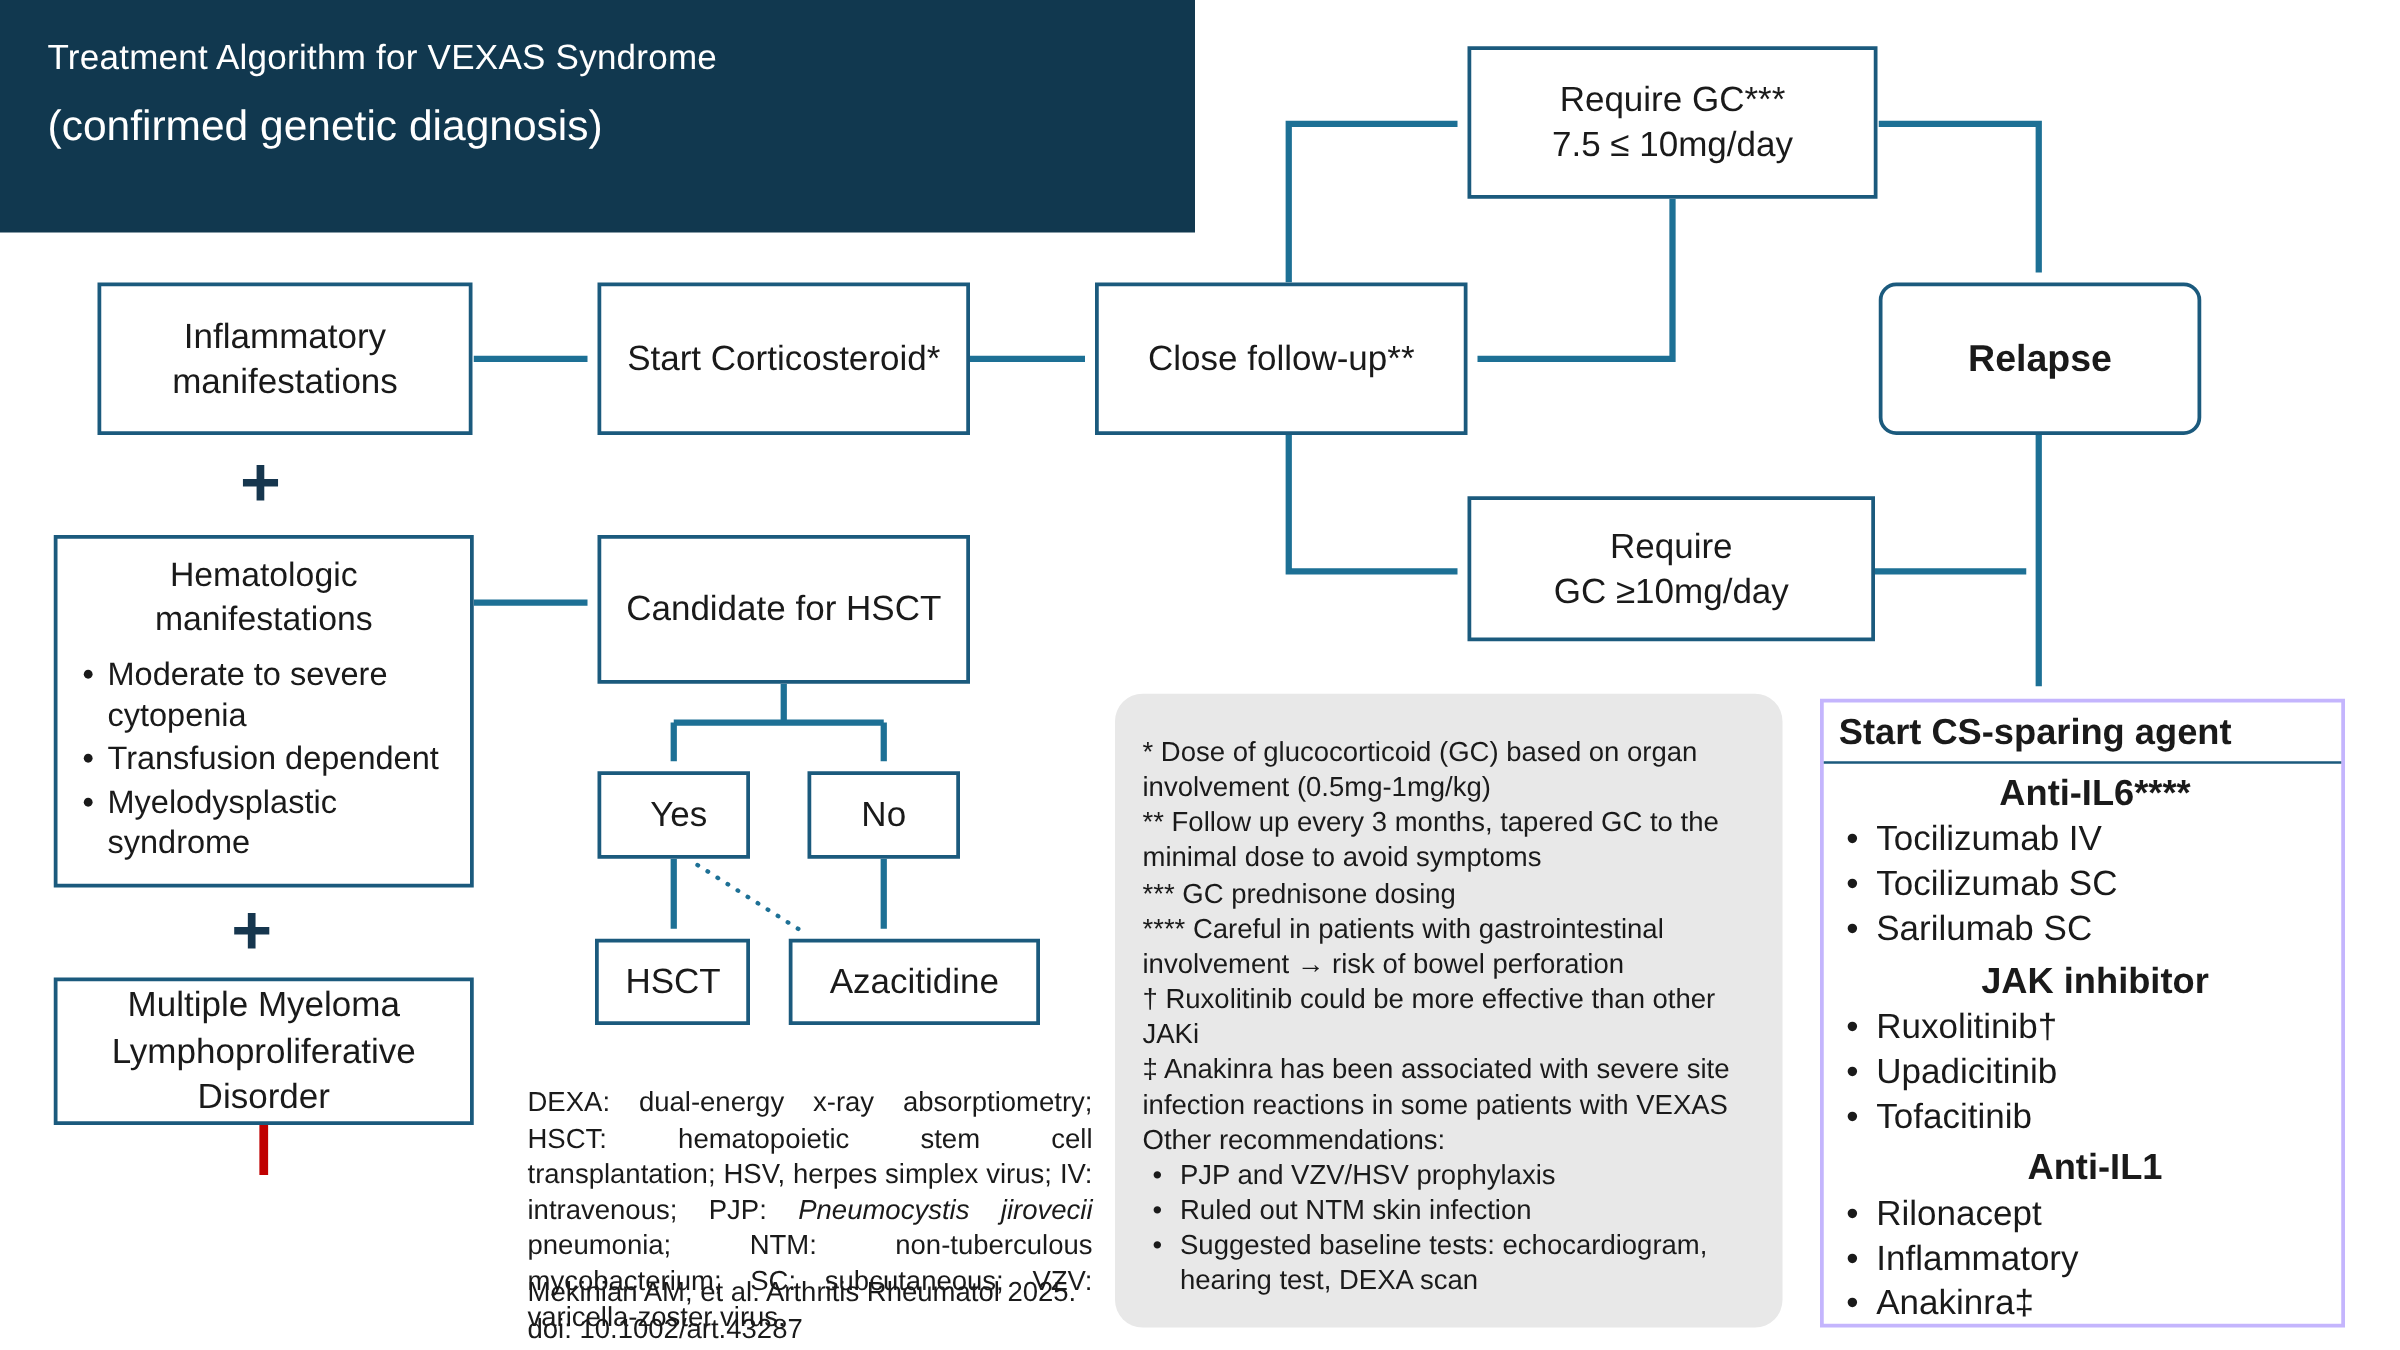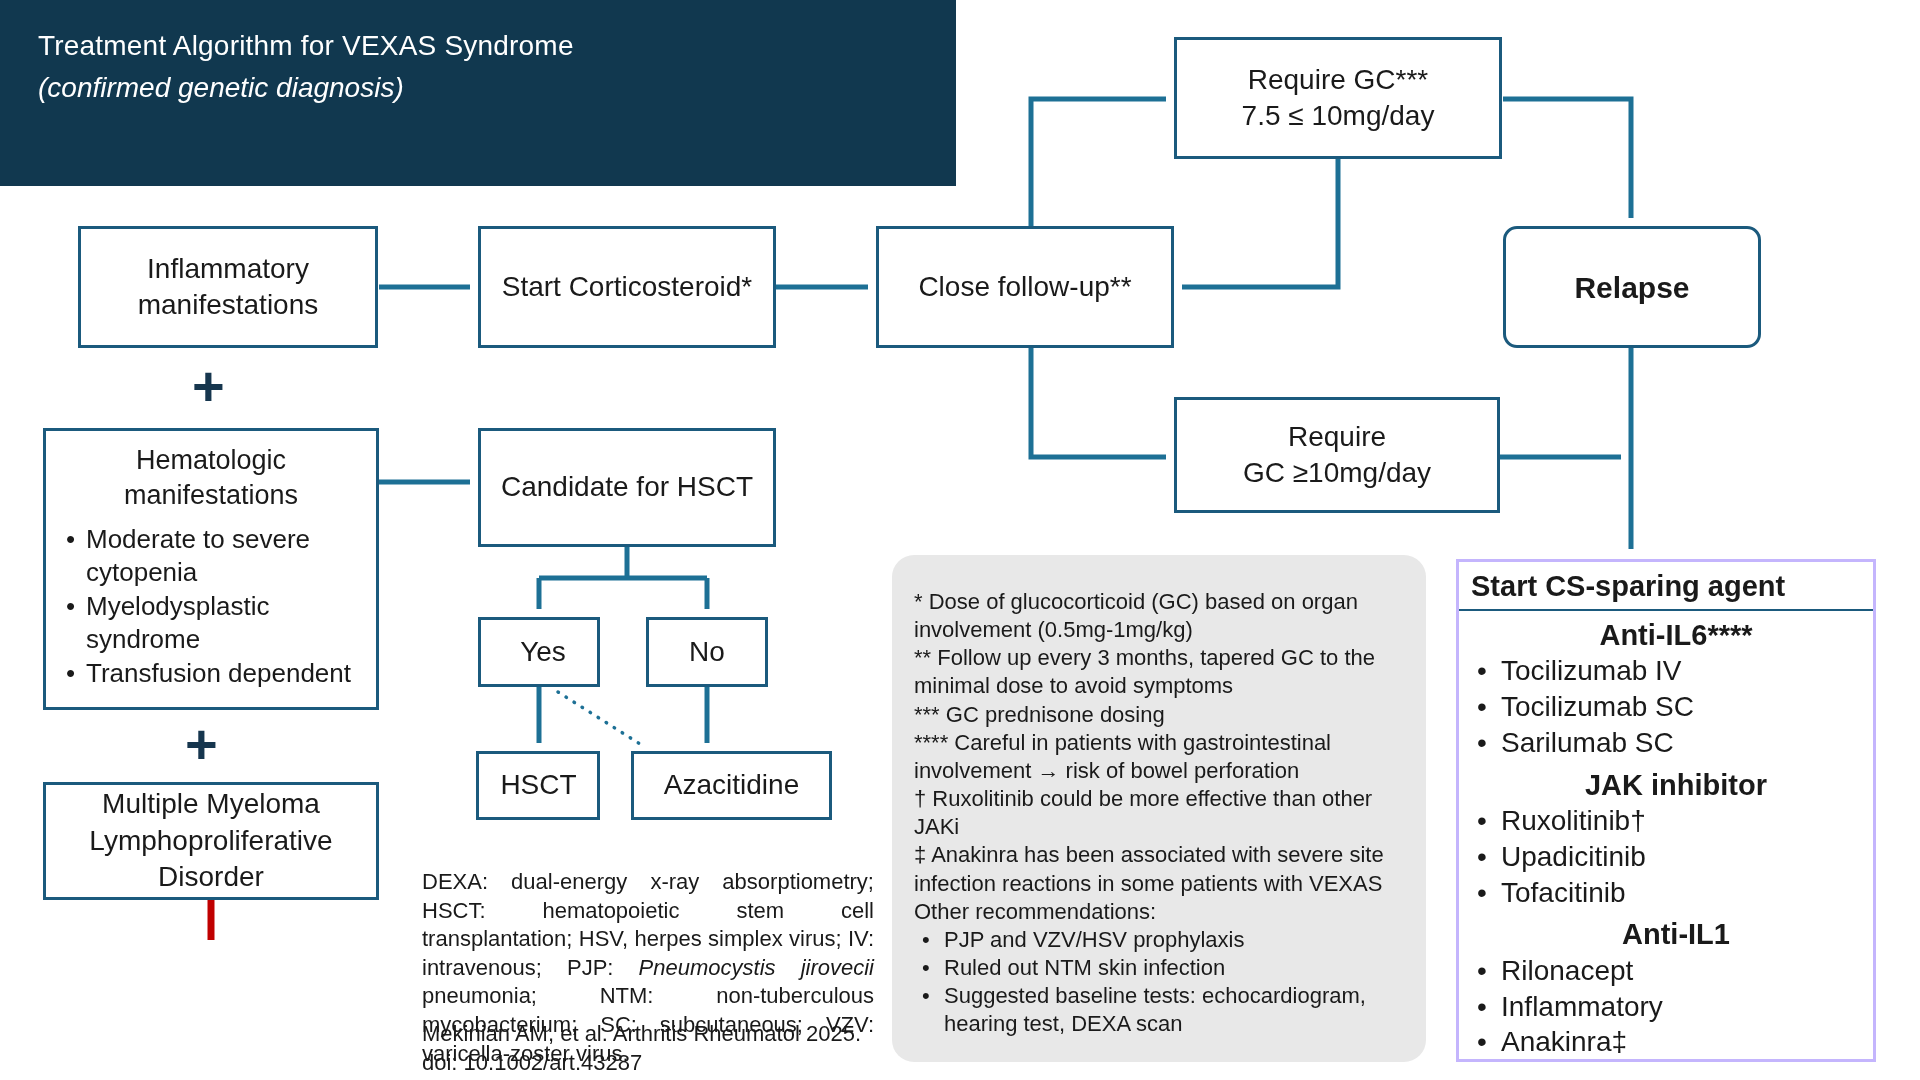--- a/index.html
+++ b/index.html
@@ -2,21 +2,21 @@
 <html><head>
 <meta charset="utf-8">
 <style>
   html,body{margin:0;padding:0;background:#ffffff;}
   body{font-family:"Liberation Sans", sans-serif;color:#1a1a1a;}
   #stage{position:relative;width:1920px;height:1080px;background:#ffffff;overflow:hidden;}
 
   
   .title-block{position:absolute;left:0;top:0;width:956px;height:186px;background:#11384f;color:#ffffff;box-sizing:border-box;padding:30px 0 0 38px;}
   .title-block h1{margin:0;font-size:28px;font-weight:normal;letter-spacing:.2px;}
-  .title-block .subtitle{margin-top:10px;font-size:28px;font-style:italic;}
+  .title-block .subtitle{margin-top:20px;font-size:34px;}
 
   
   .node{position:absolute;background:#ffffff;border:3px solid #1b5a7d;box-sizing:border-box;display:flex;flex-direction:column;align-items:center;justify-content:center;text-align:center;font-size:28px;line-height:1.3;padding:6px 10px;}
   .node.bold{font-weight:bold;font-size:30px;}
 
   .plus{position:absolute;font-size:56px;font-weight:bold;color:#16364e;line-height:1;}
 
   
   .hema{justify-content:flex-start;padding-top:12px;font-size:27px;}
   .hema .hema-title{text-align:center;width:100%;}
@@ -99,22 +99,22 @@
     <div>Require</div>
     <div>GC ≥10mg/day</div>
   </div>
 
   <div class="plus" style="left:192px;top:358px;">+</div>
 
   <div class="node hema" style="left:43px;top:428px;width:336px;height:282px;">
     <div class="hema-title">Hematologic manifestations</div>
     <ul>
       <li>Moderate to severe cytopenia</li>
+      <li>Transfusion dependent</li>
       <li>Myelodysplastic syndrome</li>
-      <li>Transfusion dependent</li>
     </ul>
   </div>
 
   <div class="node" style="left:478px;top:428px;width:298px;height:119px;">Candidate for HSCT</div>
 
   <div class="node" style="left:478px;top:617px;width:122px;height:70px;padding-left:18px;">Yes</div>
 
   <div class="node" style="left:646px;top:617px;width:122px;height:70px;">No</div>
 
   <div class="node" style="left:476px;top:751px;width:124px;height:69px;padding-left:11px;">HSCT</div>

